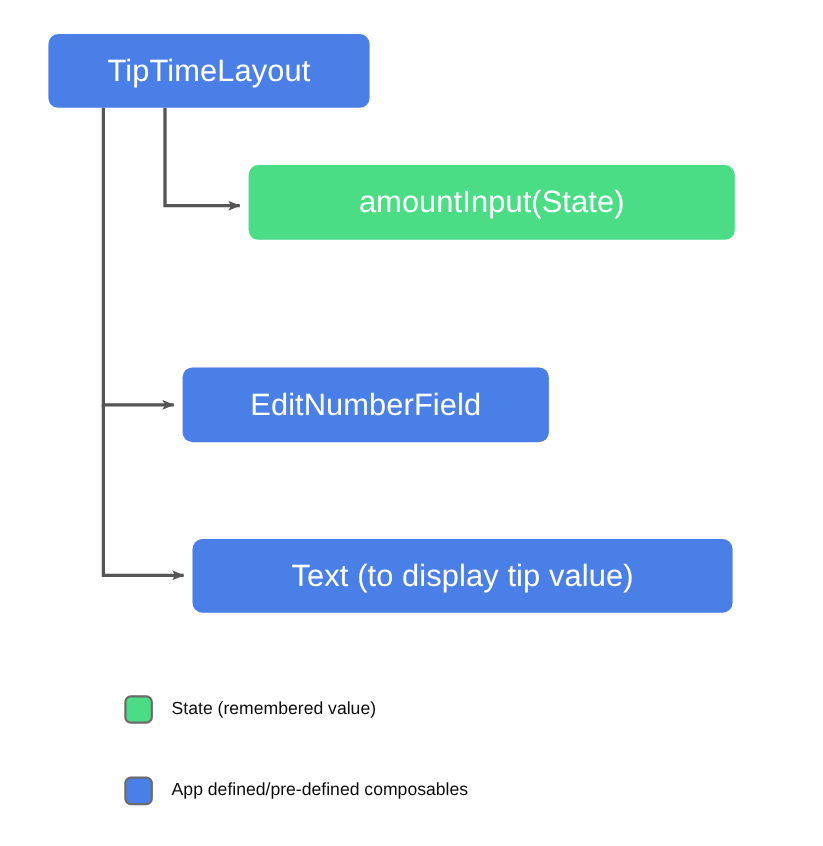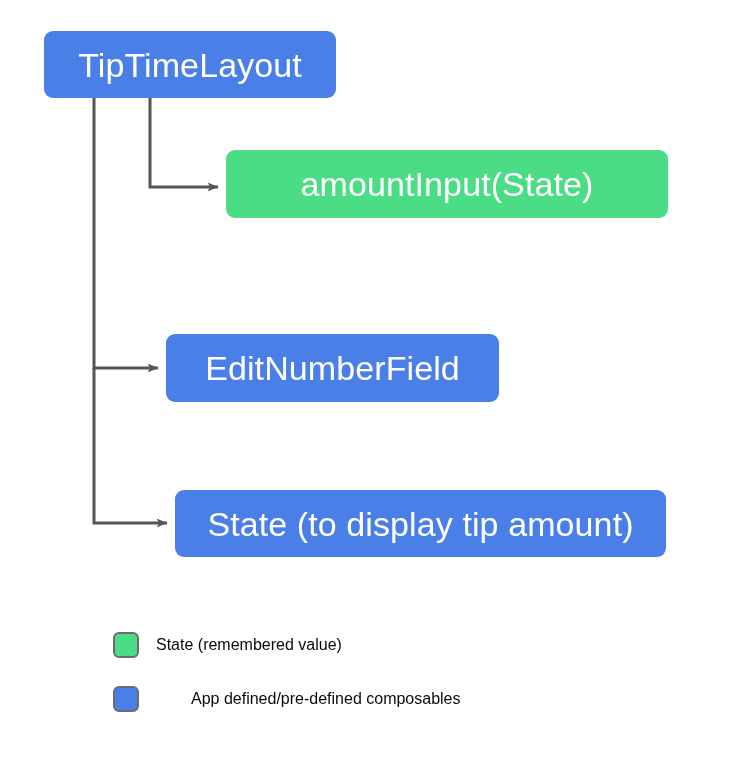--- a/index.html
+++ b/index.html
@@ -34,21 +34,21 @@
   }
 
   .node {
     position: absolute;
     box-sizing: border-box;
     border-radius: 9px;
     display: flex;
     align-items: center;
     justify-content: center;
     color: #ffffff;
-    font-size: 34px;
+    font-size: 28px;
     font-weight: 400;
     letter-spacing: 0.1px;
     line-height: 1;
     white-space: nowrap;
     user-select: none;
   }
 
   .node-root     { left: 44px;  top: 31px;  width: 292px; height: 67px; }
   .node-state    { left: 226px; top: 150px; width: 442px; height: 68px; }
   .node-editnum  { left: 166px; top: 334px; width: 333px; height: 68px; }
@@ -58,21 +58,21 @@
     position: absolute;
     left: 113px;
     top: 625px;
     width: 560px;
   }
   .legend-row {
     display: flex;
     align-items: center;
     height: 40px;
   }
-  .legend-row + .legend-row { margin-top: 14px; gap: 35px; }
+  .legend-row + .legend-row { margin-top: 34px; }
 
   .legend-swatch {
     width: 26px;
     height: 26px;
     box-sizing: border-box;
     border: 2px solid #6b6b6b;
     border-radius: 6px;
     flex: 0 0 auto;
   }
   .legend-label {
@@ -107,21 +107,21 @@
       <path d="M94,368 L94,523 L167,523" fill="none" stroke="#555555" stroke-width="3" marker-end="url(#arrowhead)"></path>
     </g>
   </svg>
 
   <div class="node node-root" style="background:#4a7fe8">TipTimeLayout</div>
 
   <div class="node node-state" style="background:#4bdd86">amountInput(State)</div>
 
   <div class="node node-editnum" style="background:#4a7fe8">EditNumberField</div>
 
-  <div class="node node-text" style="background:#4a7fe8">State (to display tip amount)</div>
+  <div class="node node-text" style="background:#4a7fe8">Text (to display tip value)</div>
 
   <div class="legend">
     <div class="legend-row">
       <span class="legend-swatch" style="background:#4bdd86"></span>
       <span class="legend-label">State (remembered value)</span>
     </div>
     <div class="legend-row">
       <span class="legend-swatch" style="background:#4a7fe8"></span>
       <span class="legend-label">App defined/pre-defined composables</span>
     </div>

